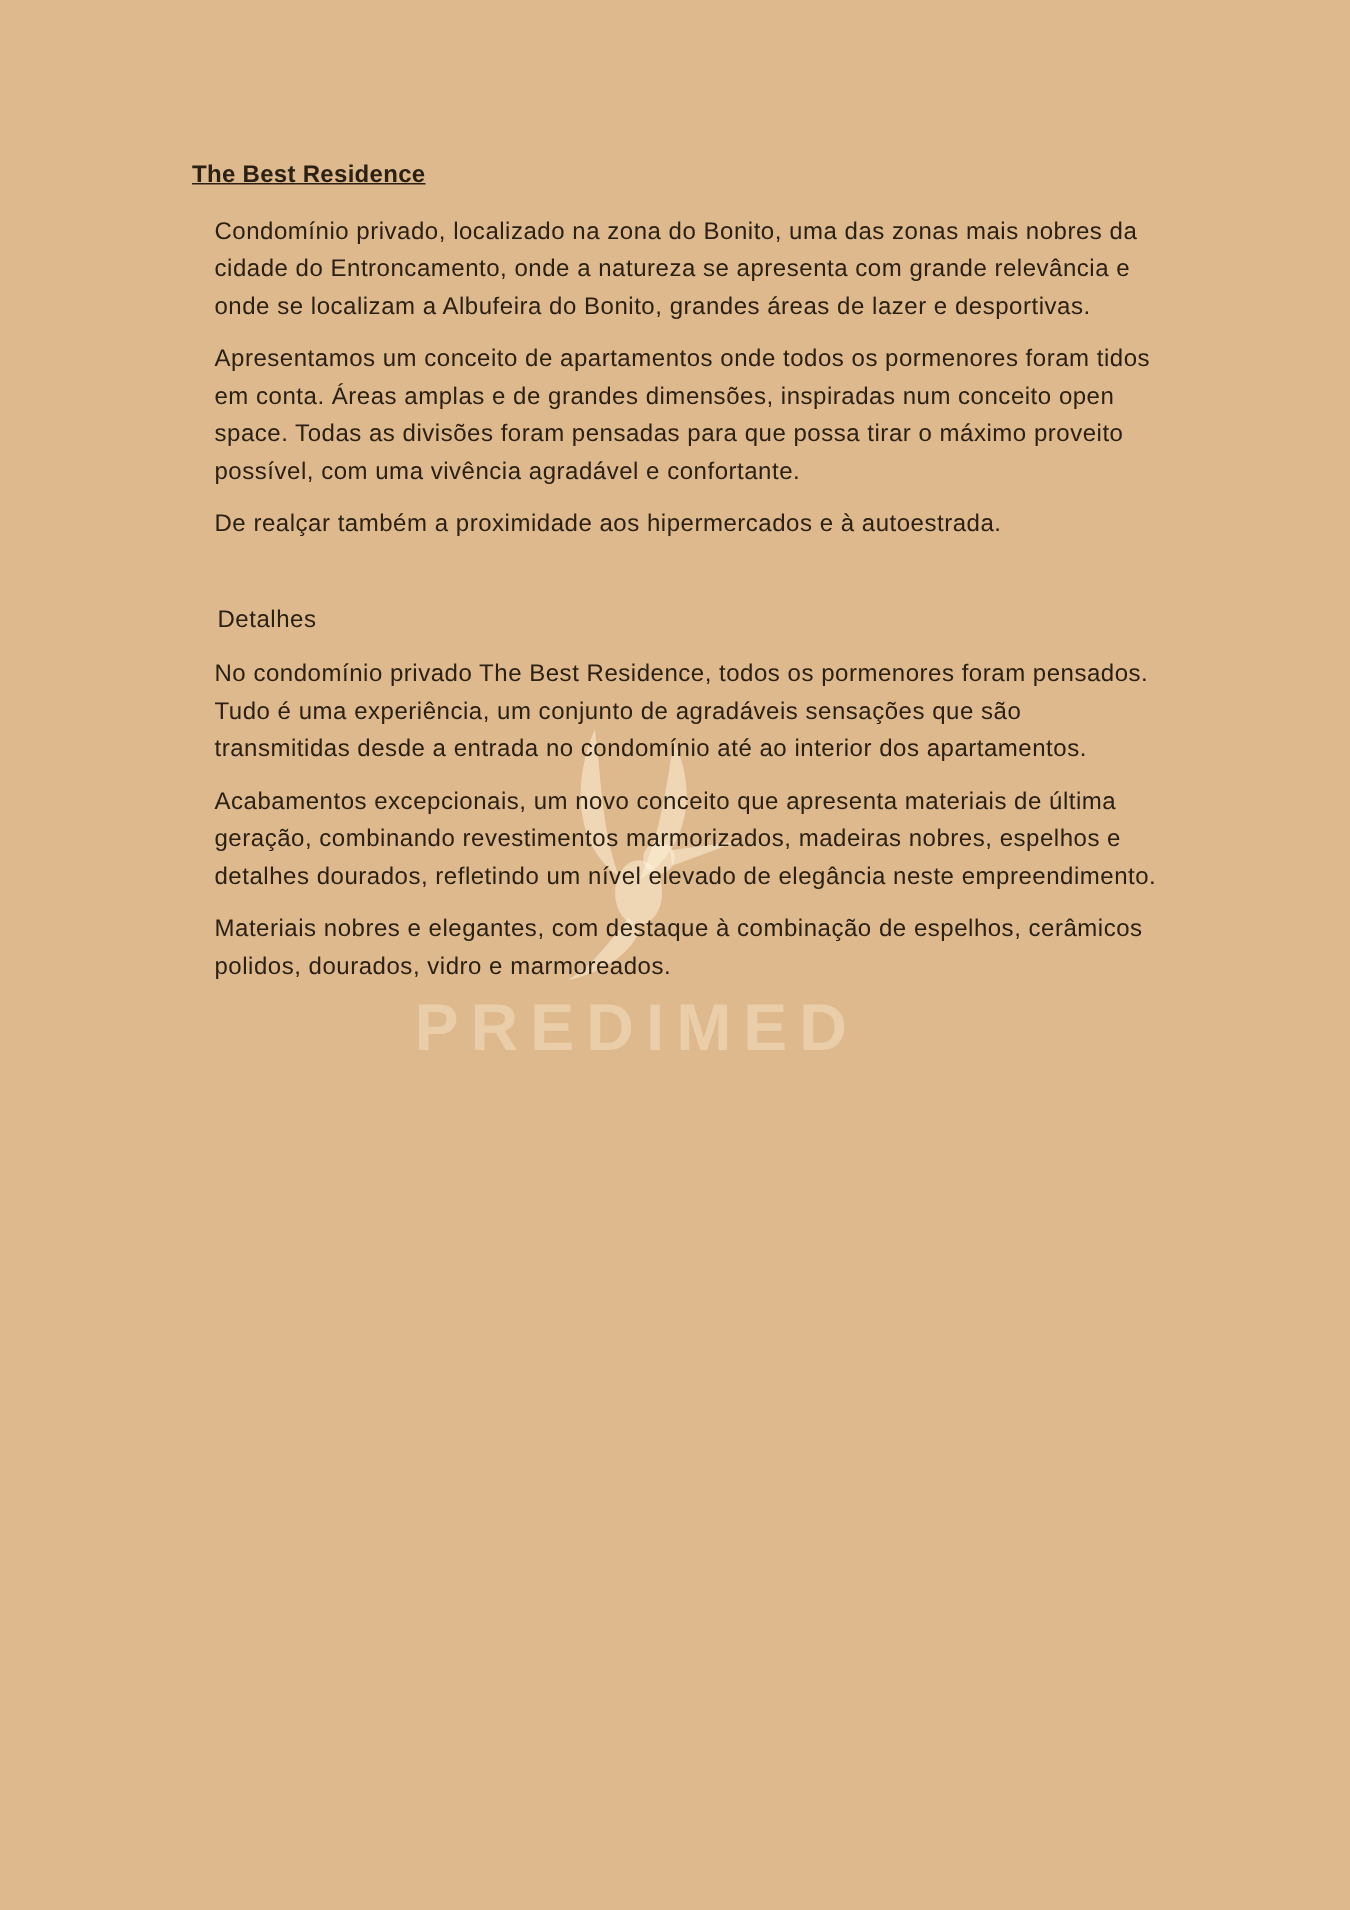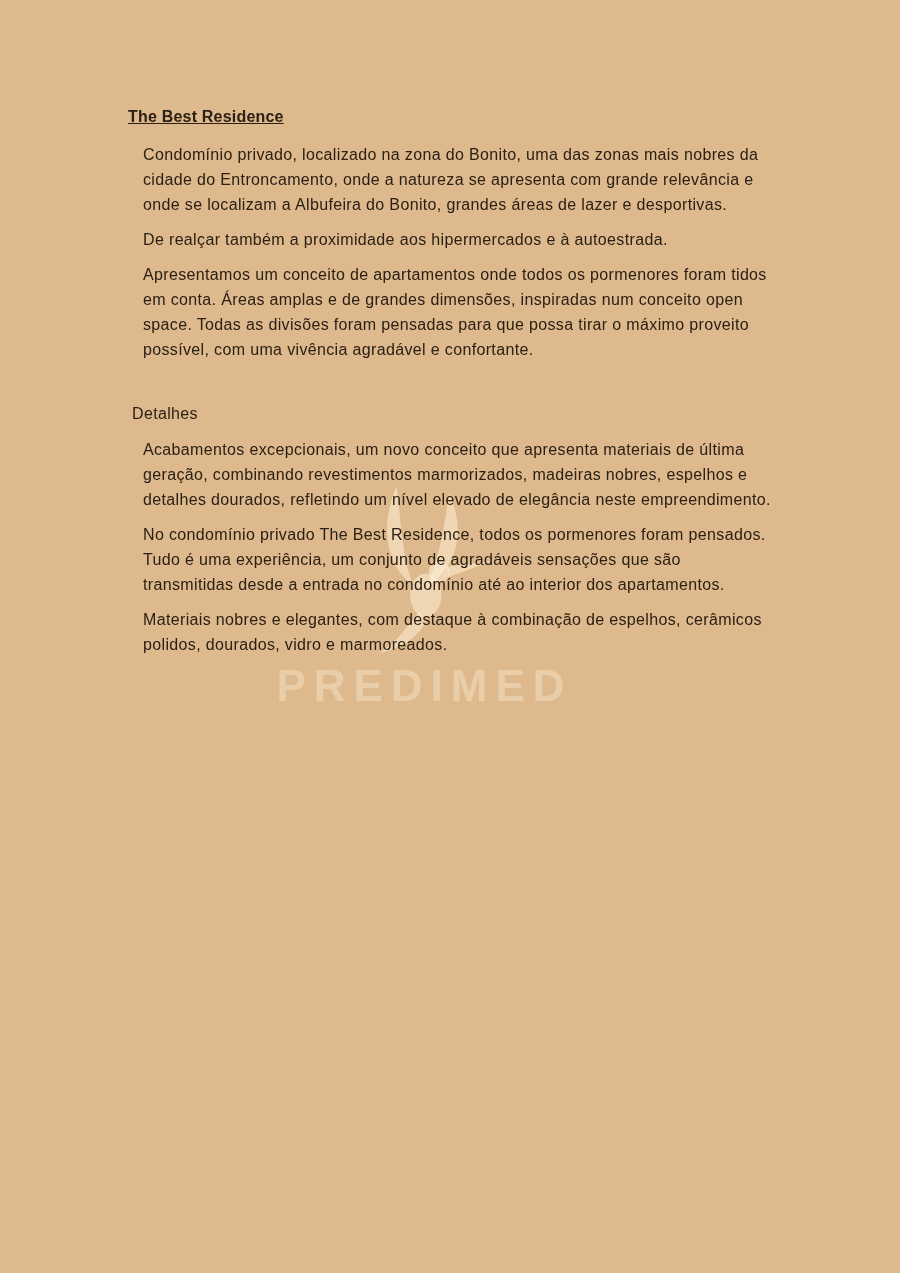--- a/index.html
+++ b/index.html
@@ -56,21 +56,21 @@
     font-size: 16px;
     line-height: 25px;
     letter-spacing: 0.35px;
     margin: 0 0 10px 15px;
   }
   .section-heading {
     font-size: 16px;
     font-weight: normal;
     line-height: 25px;
     letter-spacing: 0.35px;
-    margin: 39px 0 11px 4px;
+    margin: 39px 0 11px 17px;
   }
 </style>
 </head>
 <body>
 
 <div class="watermark">
   <span>
     <svg width="150" height="172" viewBox="0 0 200 230" fill="currentColor" aria-hidden="true">
 
       <path d="M62,4 C40,55 46,110 84,136 C68,96 68,48 62,4 Z"></path>
@@ -87,25 +87,25 @@
     </svg>
   </span>
   <div class="watermark-text">PREDIMED</div>
 </div>
 
 <div class="content">
   <h1 class="doc-title">The Best Residence</h1>
 
   <p class="para">Condomínio privado, localizado na zona do Bonito, uma das zonas mais nobres da cidade do Entroncamento, onde a natureza se apresenta com grande relevância e onde se localizam a Albufeira do Bonito, grandes áreas de lazer e desportivas.</p>
 
+  <p class="para">Apresentamos um conceito de apartamentos onde todos os pormenores foram tidos em conta. Áreas amplas e de grandes dimensões, inspiradas num conceito open space. Todas as divisões foram pensadas para que possa tirar o máximo proveito possível, com uma vivência agradável e confortante.</p>
+
   <p class="para">De realçar também a proximidade aos hipermercados e à autoestrada.</p>
-
-  <p class="para">Apresentamos um conceito de apartamentos onde todos os pormenores foram tidos em conta. Áreas amplas e de grandes dimensões, inspiradas num conceito open space. Todas as divisões foram pensadas para que possa tirar o máximo proveito possível, com uma vivência agradável e confortante.</p>
 
 
   <h2 class="section-heading">Detalhes</h2>
 
+  <p class="para">No condomínio privado The Best Residence, todos os pormenores foram pensados. Tudo é uma experiência, um conjunto de agradáveis sensações que são transmitidas desde a entrada no condomínio até ao interior dos apartamentos.</p>
+
   <p class="para">Acabamentos excepcionais, um novo conceito que apresenta materiais de última geração, combinando revestimentos marmorizados, madeiras nobres, espelhos e detalhes dourados, refletindo um nível elevado de elegância neste empreendimento.</p>
-
-  <p class="para">No condomínio privado The Best Residence, todos os pormenores foram pensados. Tudo é uma experiência, um conjunto de agradáveis sensações que são transmitidas desde a entrada no condomínio até ao interior dos apartamentos.</p>
 
   <p class="para">Materiais nobres e elegantes, com destaque à combinação de espelhos, cerâmicos polidos, dourados, vidro e marmoreados.</p>
 </div>
 
 </body></html>

